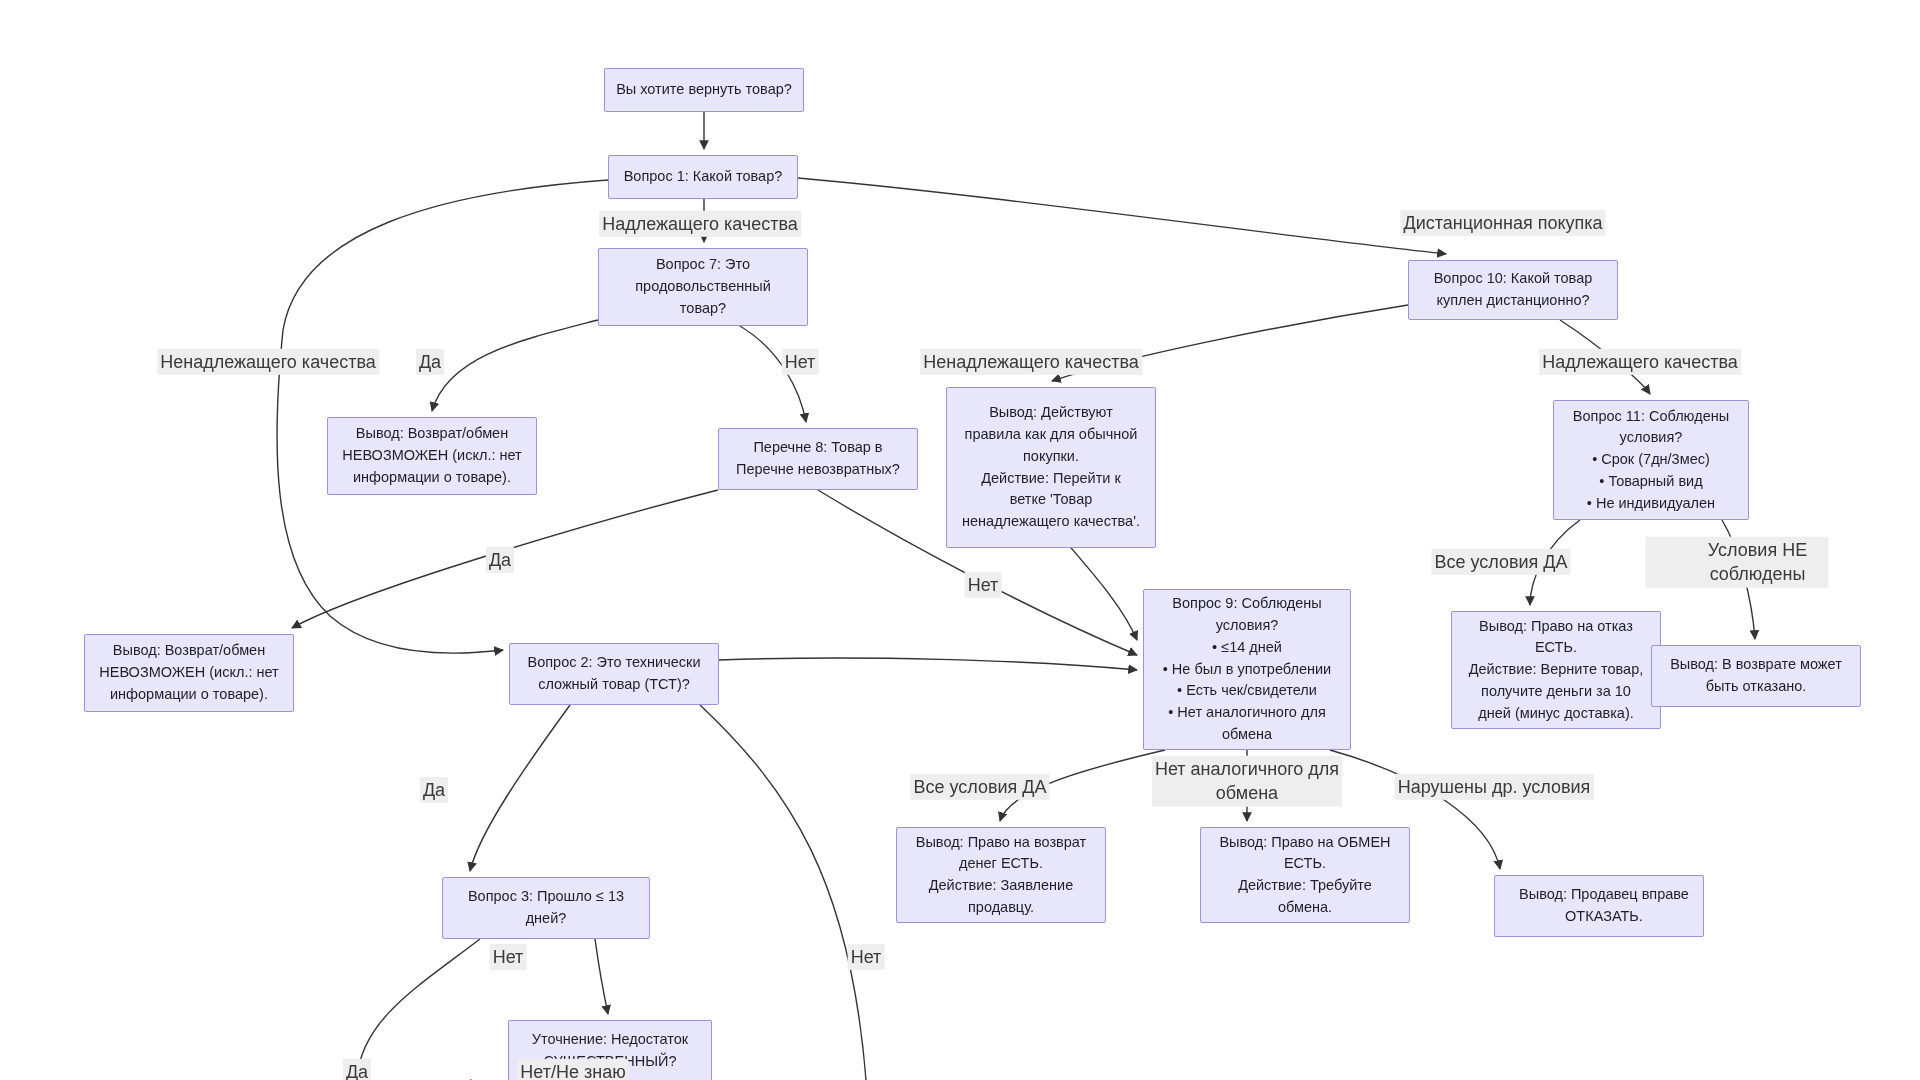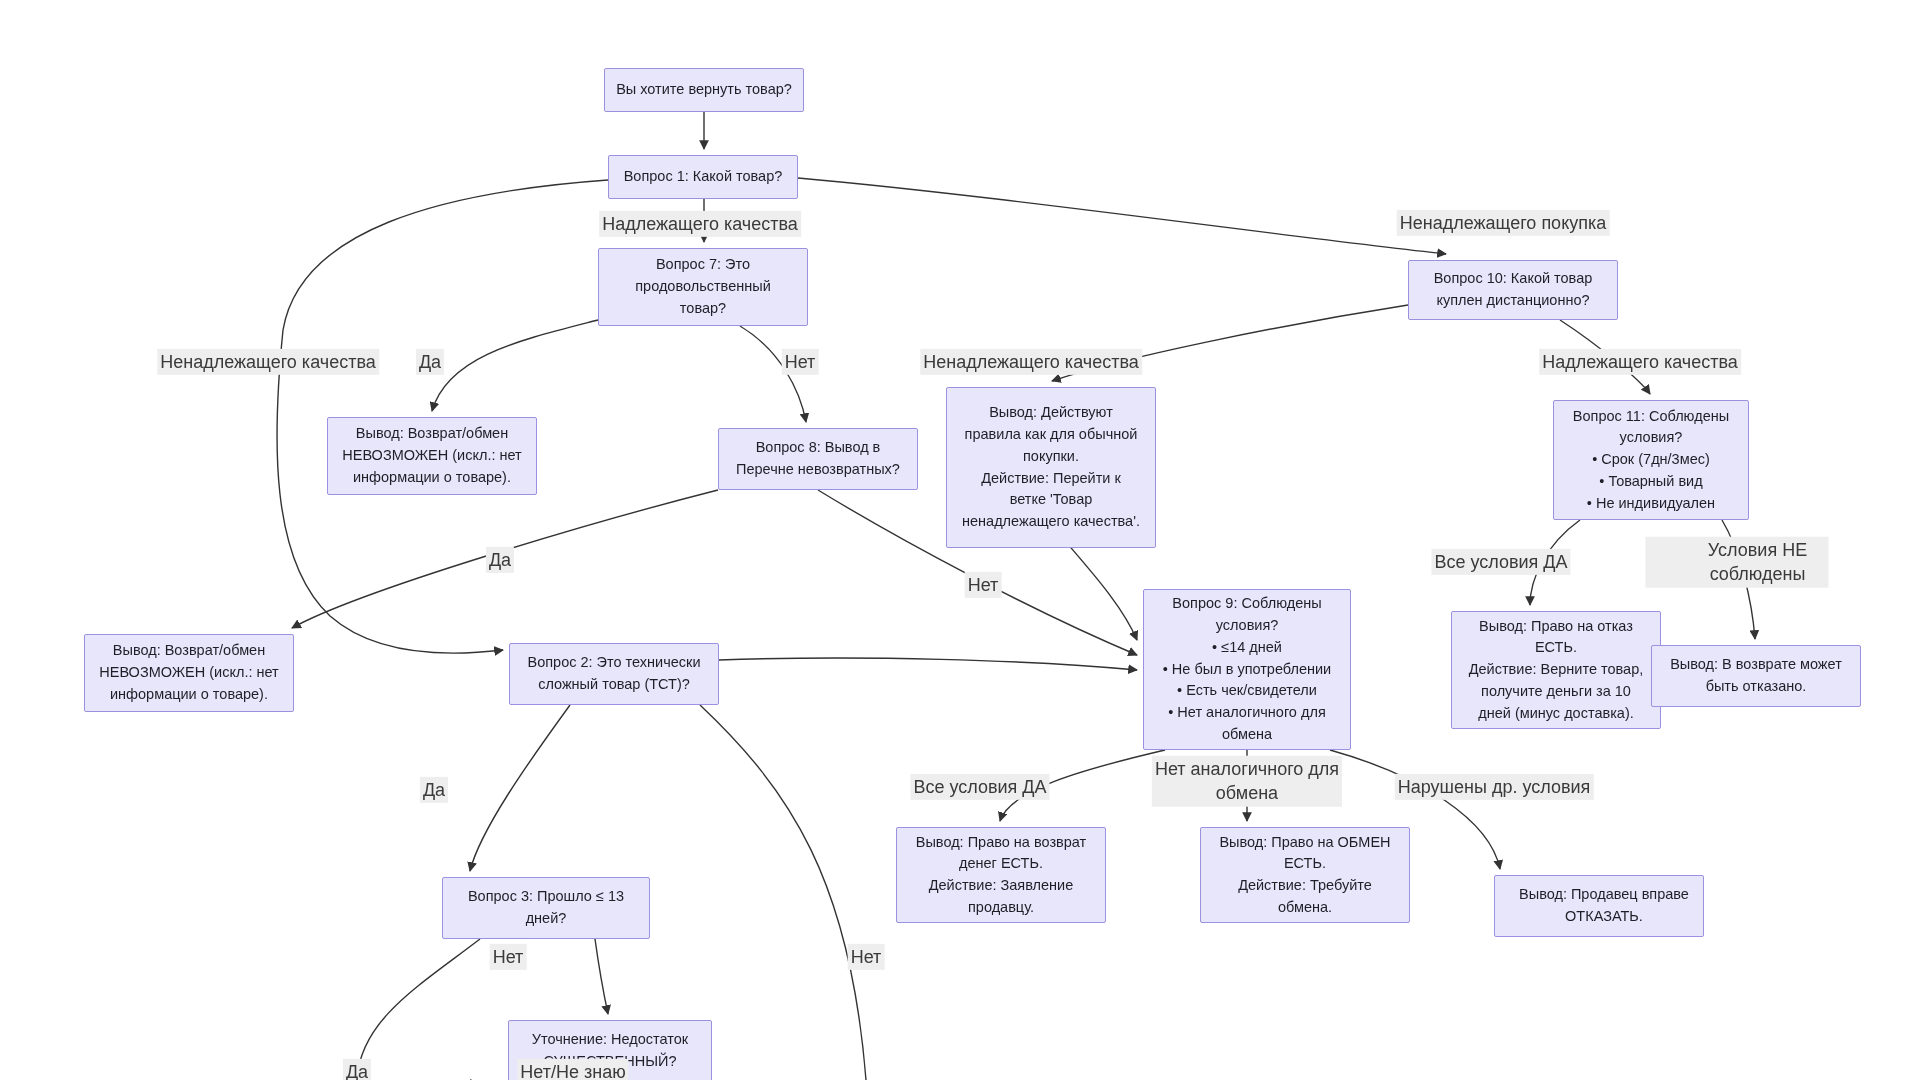--- a/index.html
+++ b/index.html
@@ -135,21 +135,21 @@
 продовольственный
 товар?</div>
 
     <div class="node" style="left:1408px; top:260px; width:210px; height:60px;">Вопрос 10: Какой товар
 куплен дистанционно?</div>
 
     <div class="node" style="left:327px; top:417px; width:210px; height:78px;">Вывод: Возврат/обмен
 НЕВОЗМОЖЕН (искл.: нет
 информации о товаре).</div>
 
-    <div class="node" style="left:718px; top:428px; width:200px; height:62px;">Вопрос 8: Вывод в
+    <div class="node" style="left:718px; top:428px; width:200px; height:62px;">Перечне 8: Товар в
 Перечне невозвратных?</div>
 
     <div class="node" style="left:946px; top:387px; width:210px; height:161px;">Вывод: Действуют
 правила как для обычной
 покупки.
 Действие: Перейти к
 ветке 'Товар
 ненадлежащего качества'.</div>
 
     <div class="node" style="left:1553px; top:400px; width:196px; height:120px;">Вопрос 11: Соблюдены
@@ -196,21 +196,21 @@
 ОТКАЗАТЬ.</div>
 
     <div class="node" style="left:442px; top:877px; width:208px; height:62px;">Вопрос 3: Прошло ≤ 13
 дней?</div>
 
     <div class="node" style="left:508px; top:1020px; width:204px; height:62px;">Уточнение: Недостаток
 СУЩЕСТВЕННЫЙ?</div>
 
     <div class="edge-label" style="left:700px; top:224px;">Надлежащего качества</div>
 
-    <div class="edge-label" style="left:1503px; top:223px;">Ненадлежащего покупка</div>
+    <div class="edge-label" style="left:1503px; top:223px;">Дистанционная покупка</div>
 
     <div class="edge-label" style="left:268px; top:362px;">Ненадлежащего качества</div>
 
     <div class="edge-label" style="left:430px; top:362px;">Да</div>
 
     <div class="edge-label" style="left:800px; top:362px;">Нет</div>
 
     <div class="edge-label" style="left:1031px; top:362px;">Ненадлежащего качества</div>
 
     <div class="edge-label" style="left:1640px; top:362px;">Надлежащего качества</div>

